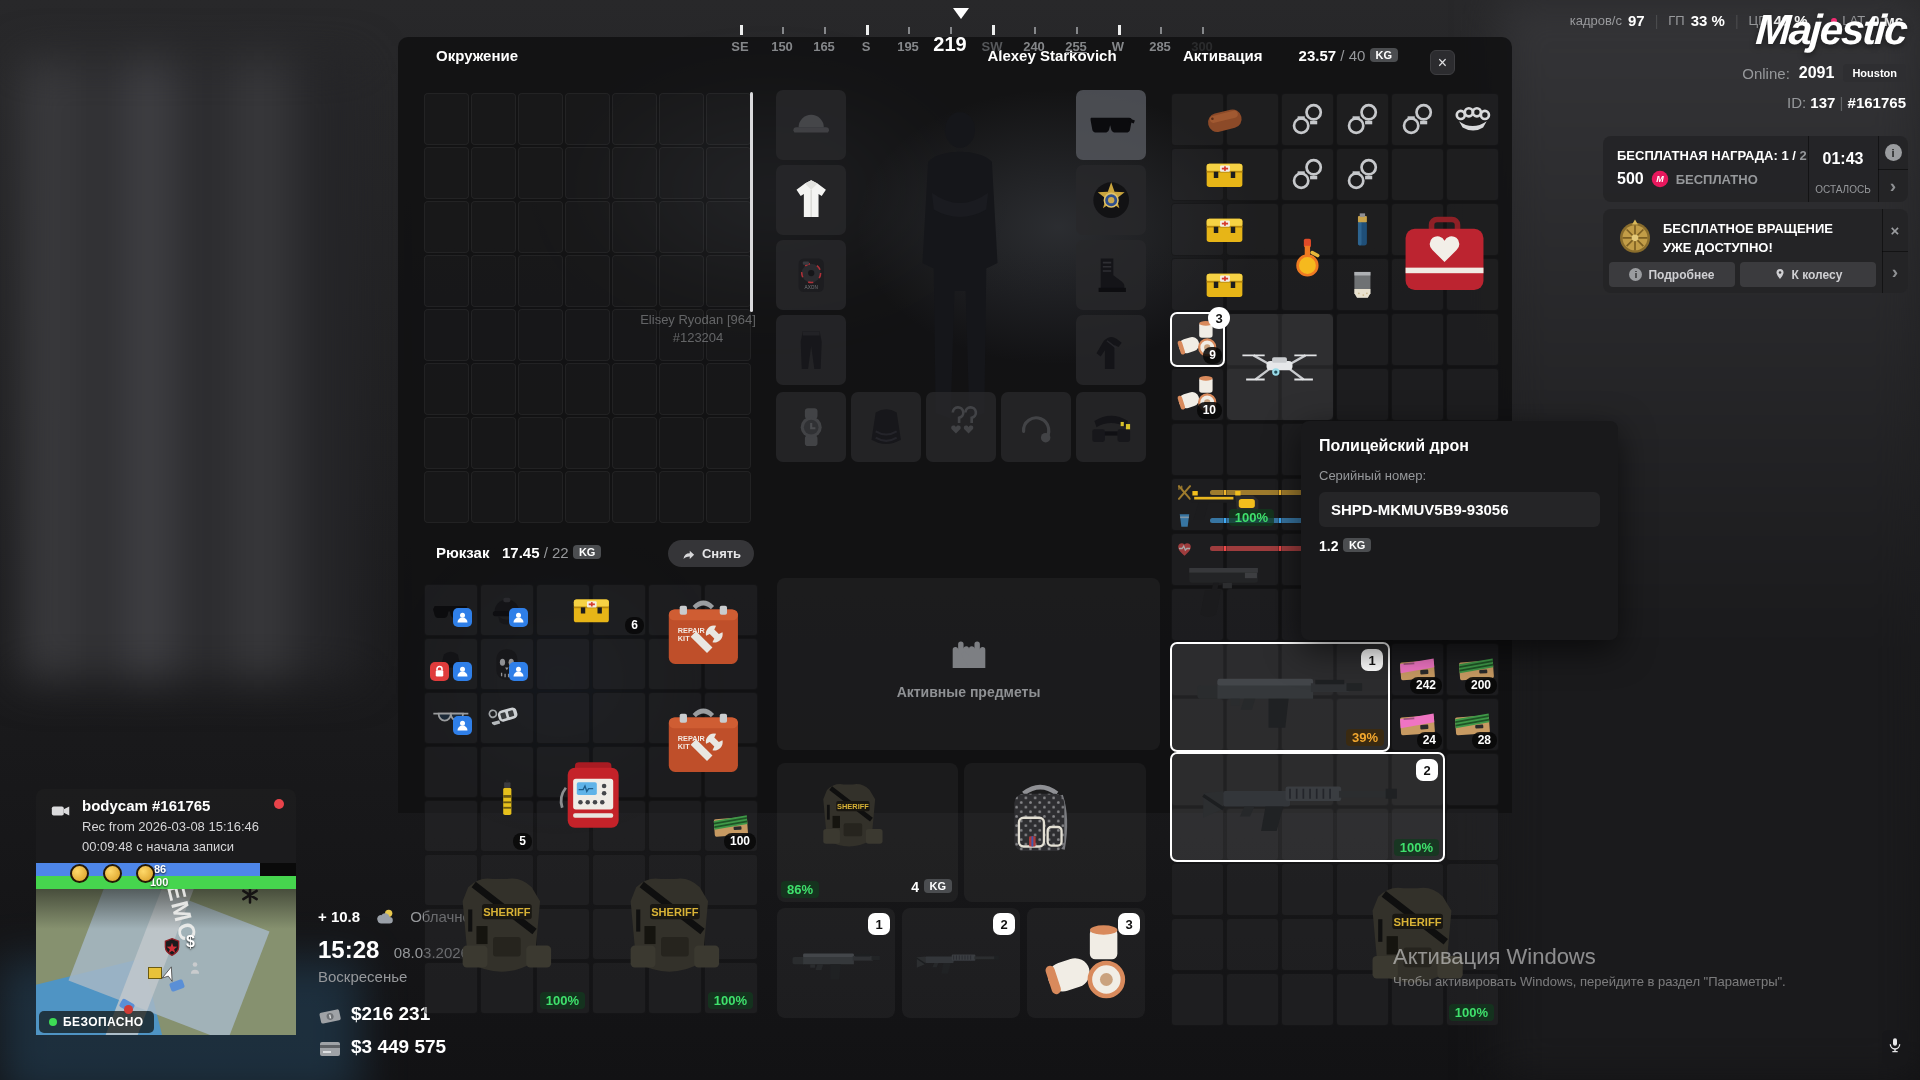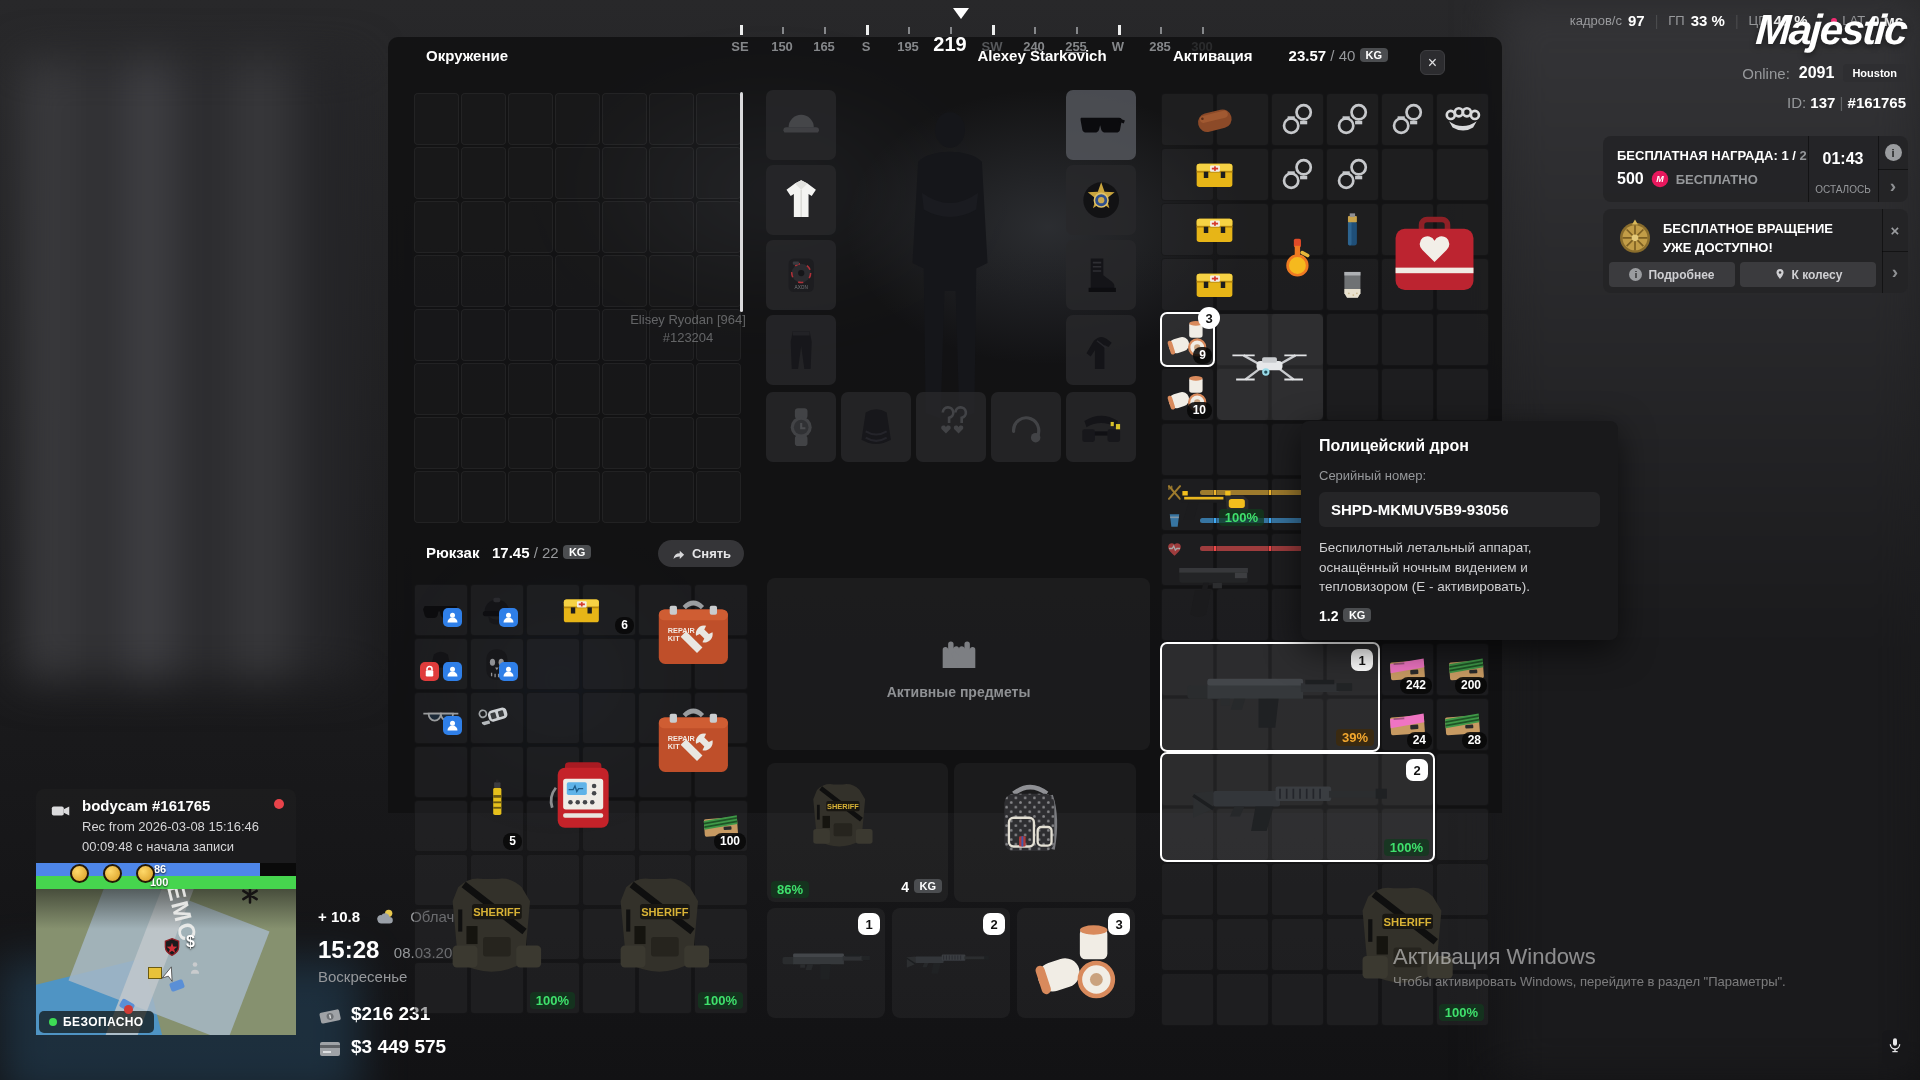--- a/index.html
+++ b/index.html
@@ -6,21 +6,21 @@
   html,body{width:1920px;height:1080px;overflow:hidden;background:#111;font-family:"Liberation Sans",sans-serif;-webkit-font-smoothing:antialiased}
   .abs{position:absolute}
   .b{font-weight:bold}
   .w{color:#fff}
   .g{color:#96989b}
   .dim{color:#606265}
   #stage{position:absolute;left:0;top:0;width:1920px;height:1080px;background:linear-gradient(180deg,#28282a 0%,#1c1c1e 55%,#121214 100%)}
   
   .blob{position:absolute;filter:blur(22px)}
   
-  #panel{position:absolute;left:388px;top:37px;width:1114px;height:776px;background:rgba(16,16,17,.86);border-radius:10px 10px 0 0;z-index:5}
+  #panel{position:absolute;left:398px;top:37px;width:1114px;height:776px;background:rgba(16,16,17,.86);border-radius:10px 10px 0 0;z-index:5}
   .h15{font-size:15px;font-weight:bold;color:#fff}
   .cell{position:absolute;border-radius:4px;background:rgba(46,46,48,.42);box-shadow:inset 0 0 0 1px rgba(0,0,0,.28)}
   .cell.env{background:rgba(255,255,255,.025);box-shadow:inset 0 0 0 1px rgba(255,255,255,.05)}
   .grid{position:absolute}
   .item{position:absolute;border-radius:5px;display:flex;align-items:center;justify-content:center;z-index:2}
   .item .icon{width:84%;height:84%;display:flex;align-items:center;justify-content:center}
   .item .icon svg{width:100%;height:100%}
   .item.sel{box-shadow:0 0 0 2px #fff;background:rgba(255,255,255,.07)}
   .item.hl{background:rgba(255,255,255,.08)}
   .count{position:absolute;right:1px;bottom:1px;background:rgba(8,8,8,.88);color:#fff;font-weight:bold;font-size:12px;line-height:17px;padding:0 6px;border-radius:8px;z-index:3}
@@ -1313,21 +1313,20 @@
         </div>
         <span class="pct good">100%</span>
       </div>
     </div>
 </div>
 
 <div id="tooltip">
   <div class="w b" style="font-size:16px">Полицейский дрон</div>
   <div class="g" style="font-size:13px;margin-top:13px">Серийный номер:</div>
   <div style="margin-top:9px;background:#252527;border-radius:6px;padding:9px 12px;font-size:15px;font-weight:bold;color:#fff">SHPD-MKMUV5B9-93056</div>
-  <div style="margin-top:11px;color:#cfcfd1;font-size:13.5px;line-height:1.45;width:280px">Беспилотный летальный аппарат, оснащённый ночным видением и тепловизором (E - активировать).</div>
   <div style="margin-top:10px"><span class="w b" style="font-size:14px">1.2</span> <span class="kgb">KG</span></div>
 </div>
 
 <div class="abs" style="left:1393px;top:944px;z-index:8;color:rgba(255,255,255,.5);font-size:22px">Активация Windows</div>
 <div class="abs" style="left:1393px;top:974px;z-index:8;color:rgba(255,255,255,.42);font-size:13px">Чтобы активировать Windows, перейдите в раздел "Параметры".</div>
 
 <div class="abs" style="left:1882px;top:1030px;width:26px;height:36px;background:rgba(24,24,26,.85);border-radius:6px;z-index:6;display:flex;align-items:center;justify-content:center">
   <span style="width:16px;height:22px"><svg viewBox="0 0 24 24">
         <rect x="9" y="2" width="6" height="11" rx="3" fill="#e8e8ea"></rect>
         <path d="M5 11a7 7 0 0 0 14 0" stroke="#e8e8ea" stroke-width="2" fill="none"></path>

